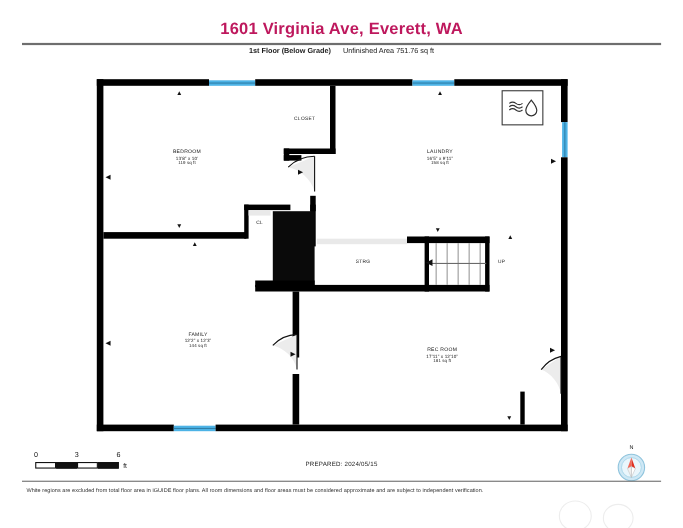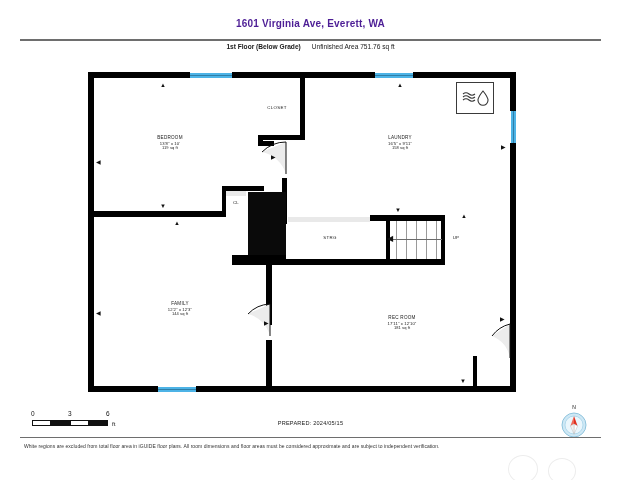--- a/index.html
+++ b/index.html
@@ -6,21 +6,21 @@
   body{
     width:621px;height:480px;background:#ffffff;
     font-family:"Liberation Sans", sans-serif;
     color:#1a1a1a;overflow:hidden;position:relative;
   }
   .page{position:absolute;inset:0;}
 
   
   .title{
     position:absolute;left:0;top:18px;width:621px;text-align:center;
-    font-size:10px;font-weight:bold;letter-spacing:.2px;color:#4c1d95;
+    font-size:15px;font-weight:bold;letter-spacing:.2px;color:#be185d;
   }
   .rule-top{
     position:absolute;left:20px;top:39px;width:581px;height:2px;
     background:#6e6e6e;
   }
   .subbar{
     position:absolute;left:0;top:43px;width:621px;text-align:center;
     font-size:6.6px;color:#1a1a1a;white-space:nowrap;
   }
   .subbar .b{font-weight:bold;}

